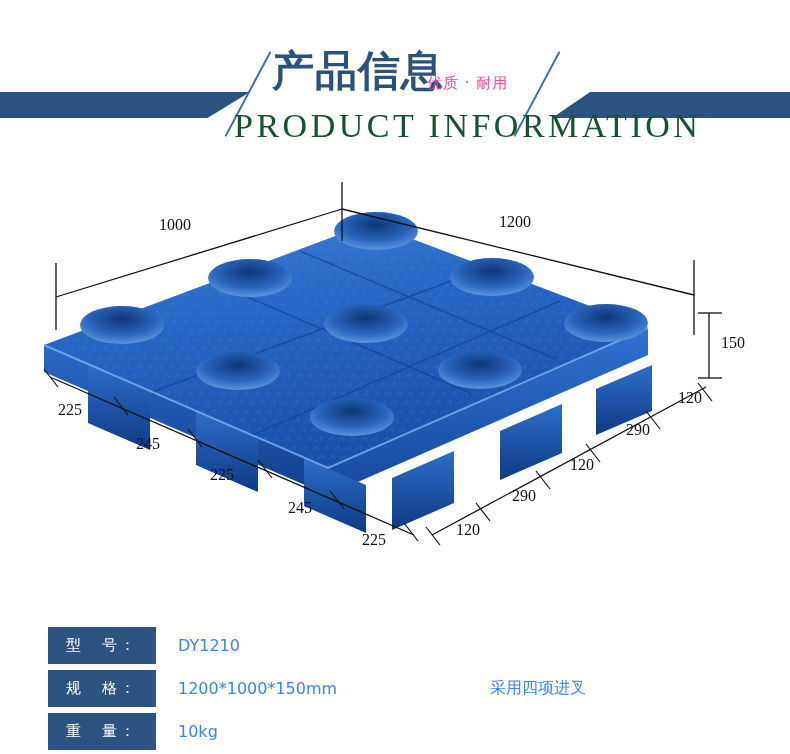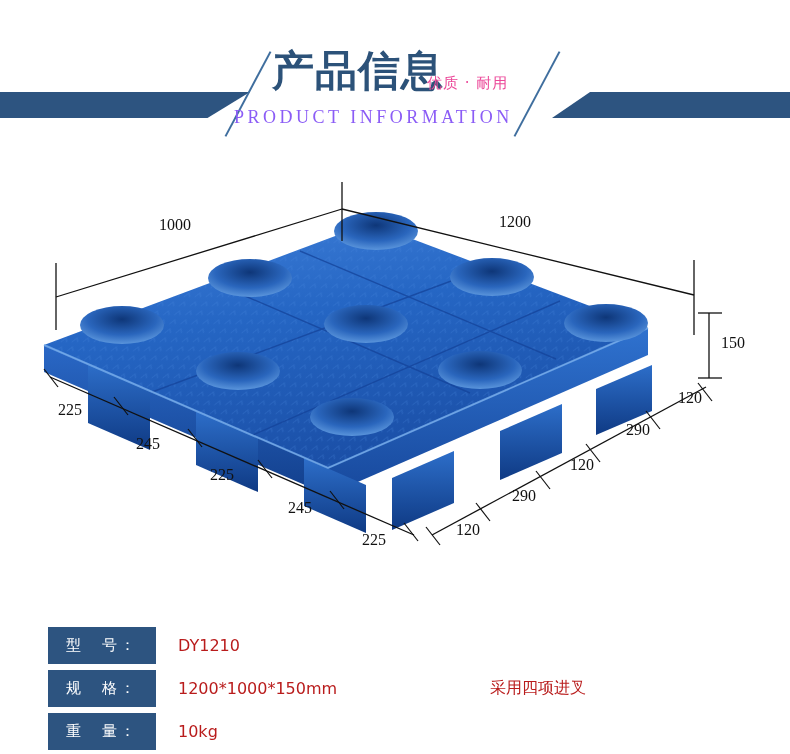--- a/index.html
+++ b/index.html
@@ -79,23 +79,23 @@
     font-size: 15px;
     letter-spacing: 1px;
     color: #ec4899;
     white-space: nowrap;
     font-family: "DejaVu Sans", "Liberation Sans", sans-serif;
   }
   #title-en {
     position: absolute;
     left: 234px;
     top: 107px;
-    font-size: 18px;
+    font-size: 34px;
     letter-spacing: 3.5px;
-    color: #8b5cf6;
+    color: #14532d;
     white-space: nowrap;
     font-family: "Liberation Serif", "DejaVu Serif", serif;
   }
 
   
   #diagram {
     position: absolute;
     left: 0;
     top: 165px;
     width: 790px;
@@ -132,21 +132,21 @@
     align-items: center;
     justify-content: center;
     letter-spacing: 3px;
     font-family: "DejaVu Sans", "Liberation Sans", sans-serif;
     box-sizing: border-box;
     flex: none;
   }
   .spec-value {
     margin-left: 22px;
     font-size: 16px;
-    color: #b91c1c;
+    color: #3b82f6;
     white-space: nowrap;
     font-family: "DejaVu Sans", "Liberation Sans", sans-serif;
     text-align: center;
   }
   .col-l { left: 48px; }
   .col-r { left: 468px; }
   .r0 { top: 12px; }
   .r1 { top: 55px; }
   .r2 { top: 98px; }
 </style>

